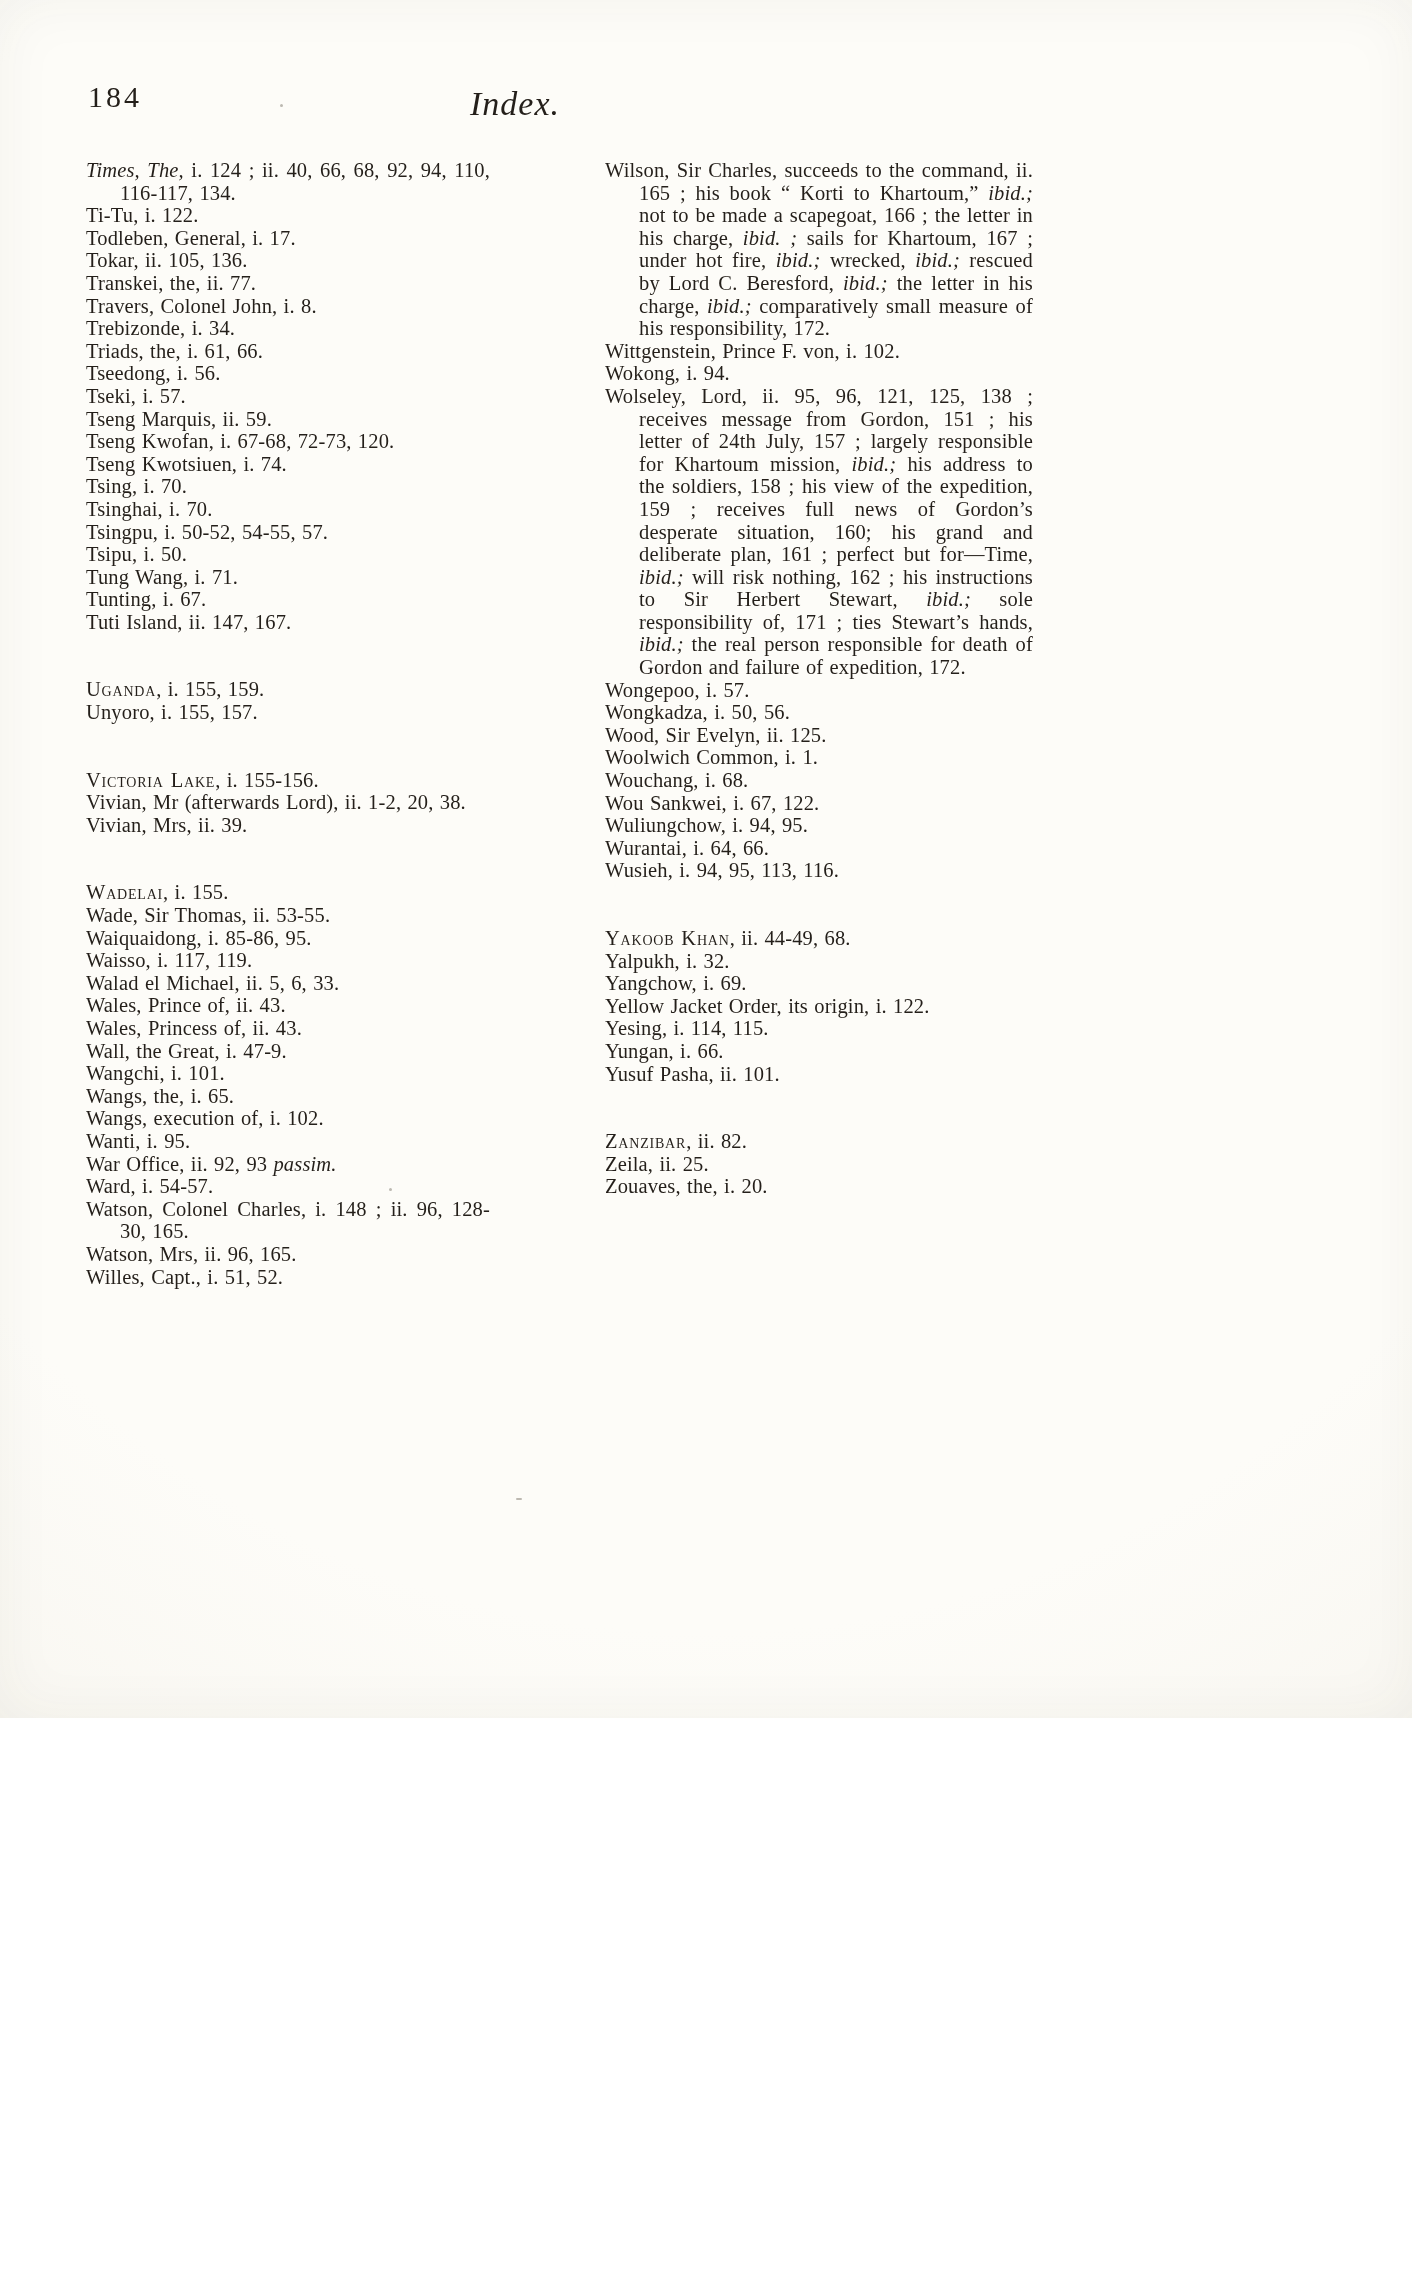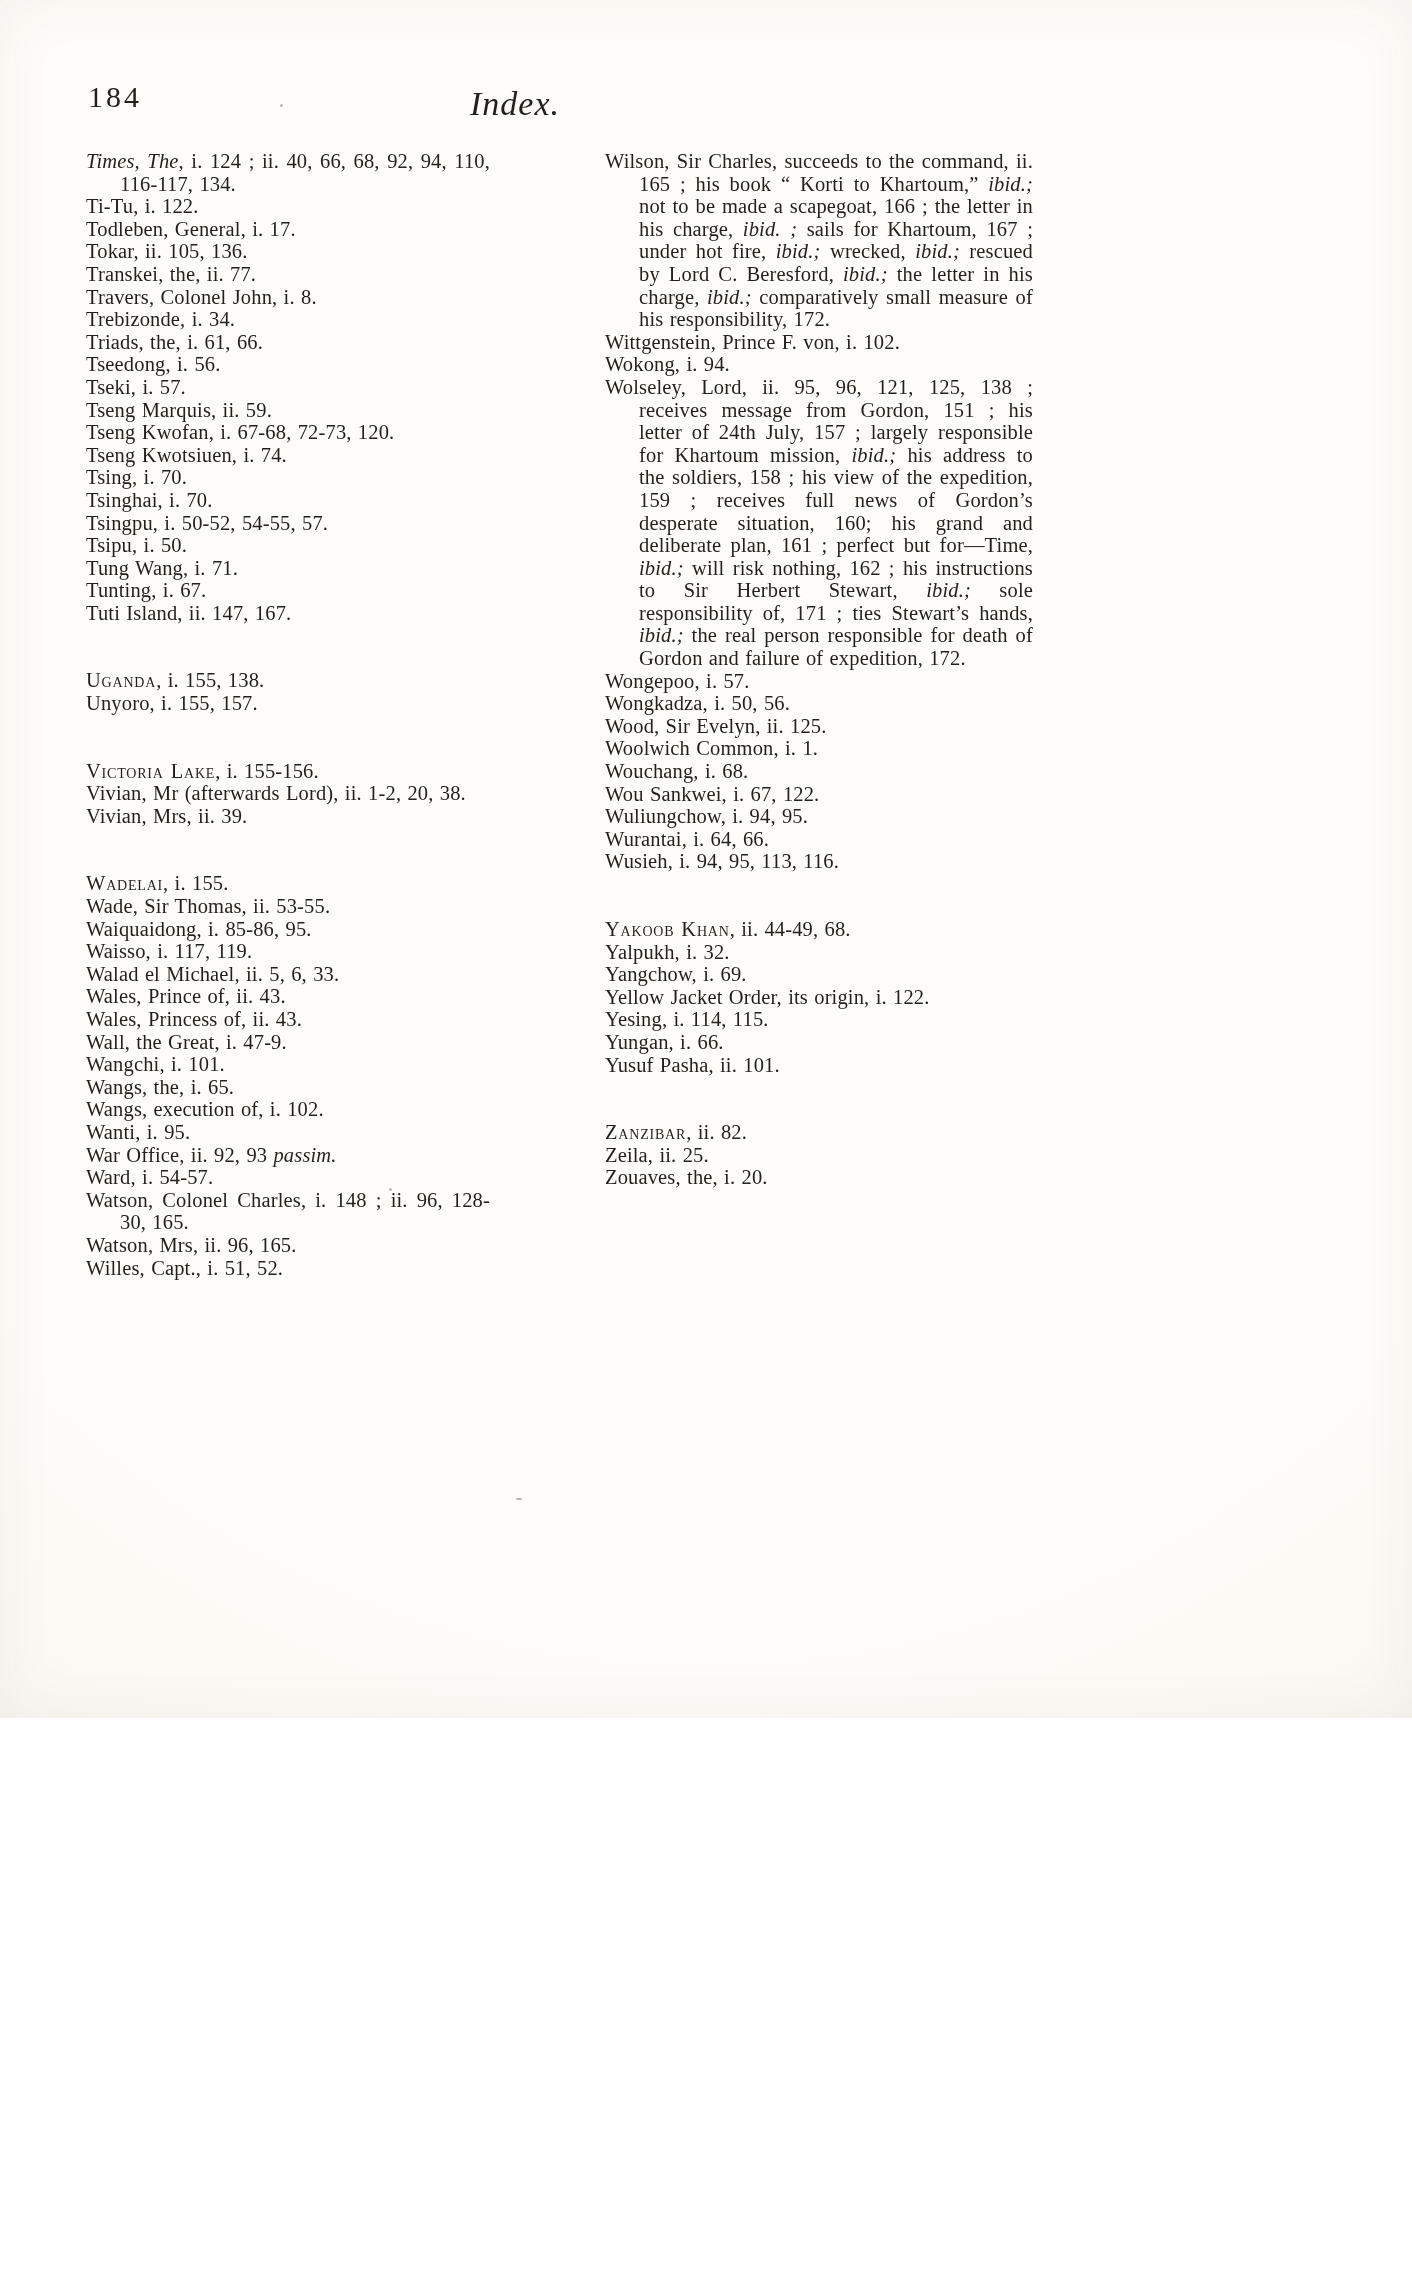--- a/index.html
+++ b/index.html
@@ -40,21 +40,21 @@
     top: 0;
     text-align: center;
     font-style: italic;
     font-size: 34px;
     letter-spacing: 1px;
     margin-top: 21px;
   }
   .columns {
     display: flex;
     align-items: stretch;
-    margin-top: 12px;
+    margin-top: 21px;
     gap: 45px;
   }
   .col { flex: 0 0 auto; }
   .col-left  { width: 404px; }
   .col-right { width: 428px; }
   .divider {
     width: 1px;
     background: #45403a;
     margin-left: 12px;
     margin-right: 13px;
@@ -106,21 +106,21 @@
             <p class="entry"><span>Tseng Kwotsiuen, i. 74.</span></p>
             <p class="entry"><span>Tsing, i. 70.</span></p>
             <p class="entry"><span>Tsinghai, i. 70.</span></p>
             <p class="entry"><span>Tsingpu, i. 50-52, 54-55, 57.</span></p>
             <p class="entry"><span>Tsipu, i. 50.</span></p>
             <p class="entry"><span>Tung Wang, i. 71.</span></p>
             <p class="entry"><span>Tunting, i. 67.</span></p>
             <p class="entry"><span>Tuti Island, ii. 147, 167.</span></p>
           </div>
           <div class="group">
-            <p class="entry"><span class="sc">Uganda</span><span>, i. 155, 138.</span></p>
+            <p class="entry"><span class="sc">Uganda</span><span>, i. 155, 159.</span></p>
             <p class="entry"><span>Unyoro, i. 155, 157.</span></p>
           </div>
           <div class="group">
             <p class="entry"><span class="sc">Victoria Lake</span><span>, i. 155-156.</span></p>
             <p class="entry"><span>Vivian, Mr (afterwards Lord), ii. 1-2, 20, 38.</span></p>
             <p class="entry"><span>Vivian, Mrs, ii. 39.</span></p>
           </div>
           <div class="group">
             <p class="entry"><span class="sc">Wadelai</span><span>, i. 155.</span></p>
             <p class="entry"><span>Wade, Sir Thomas, ii. 53-55.</span></p>

